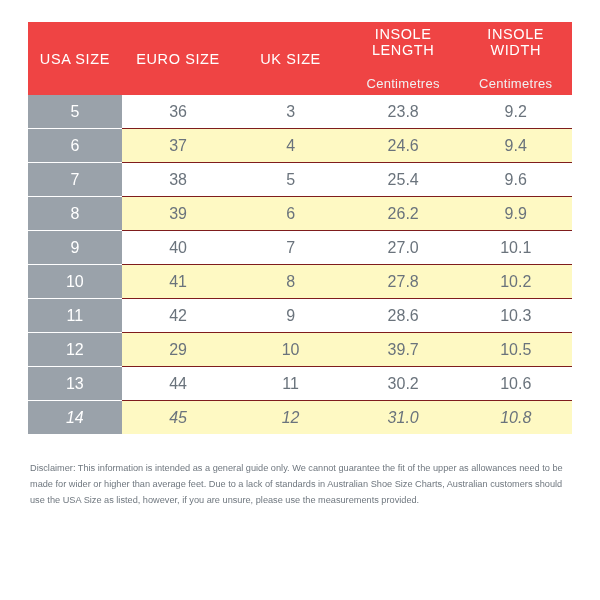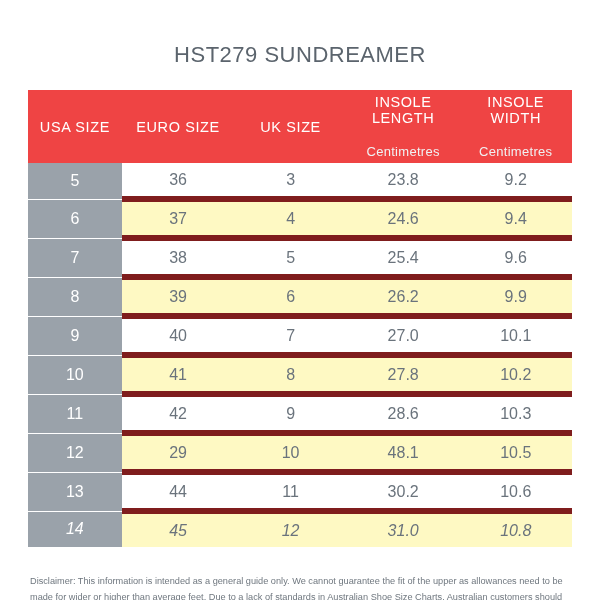--- a/index.html
+++ b/index.html
@@ -59,21 +59,21 @@
     letter-spacing: 0.3px;
     margin-top: 18px;
     color: #f0f1f2;
   }
   table.size-table td {
     text-align: center;
     font-size: 16px;
     color: #6a737c;
     height: 33px;
     padding: 0;
-    border-bottom: 6px solid #7f1d1d;
+    border-bottom: 1px solid #7f1d1d;
     background: #ffffff;
   }
   table.size-table td.usa-cell {
     background: #9aa2aa;
     color: #ffffff;
     font-size: 16px;
     border-bottom: 1px solid #ffffff;
   }
   table.size-table tr.alt td {
     background: #fef9c3;
@@ -90,21 +90,20 @@
     font-size: 9.2px;
     line-height: 1.75;
     color: #6f777f;
   }
 </style>
 </head>
 <body>
 
 <div class="page">
 
-  <div class="title">HST279 SUNDREAMER</div>
 
   <div class="table-wrap">
     <table class="size-table">
       <thead>
         <tr>
           <th class="col-usa">
             <span>USA SIZE</span>
           </th>
           <th>
             <span>EURO SIZE</span>
@@ -169,21 +168,21 @@
           <td class="usa-cell">11</td>
           <td>42</td>
           <td>9</td>
           <td>28.6</td>
           <td>10.3</td>
         </tr>
         <tr class="alt">
           <td class="usa-cell">12</td>
           <td>29</td>
           <td>10</td>
-          <td>48.1</td>
+          <td>39.7</td>
           <td>10.5</td>
         </tr>
         <tr>
           <td class="usa-cell">13</td>
           <td>44</td>
           <td>11</td>
           <td>30.2</td>
           <td>10.6</td>
         </tr>
         <tr class="alt">

